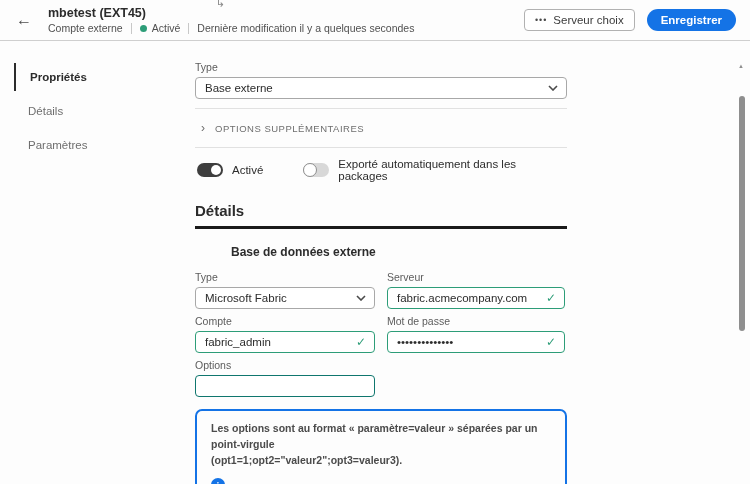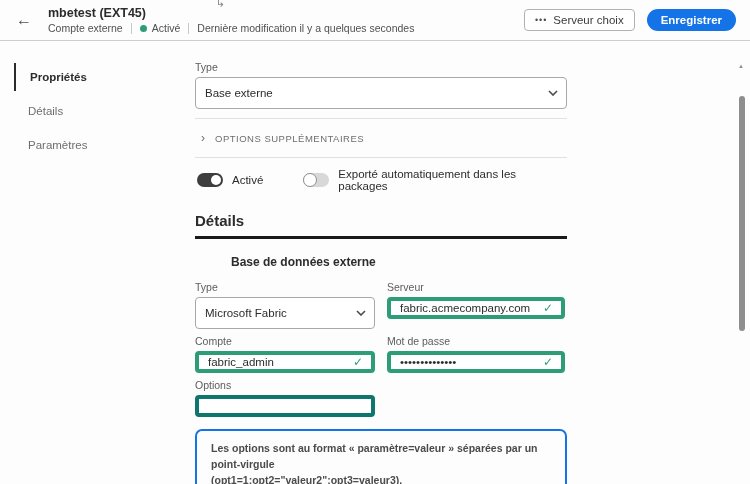--- a/index.html
+++ b/index.html
@@ -26,25 +26,25 @@
                  font-size:11.5px; font-weight:bold; padding:5px 14px; cursor:pointer; }
   .cursor-artifact { position:absolute; left:216px; top:-3px; color:#8a8a8a; font-size:11px; }
   
   .body { display:flex; height:443px; position:relative; }
   .sidebar { width:185px; padding-top:22px; flex-shrink:0; }
   .side-item { font-size:11.5px; color:#6e6e6e; padding:8px 0 8px 14px; margin:0 0 6px 14px; cursor:pointer; }
   .side-item.active { color:#2c2c2c; font-weight:bold; border-left:2px solid #2c2c2c; }
   .content { width:372px; margin-left:10px; padding-top:20px; }
   
   .f-label { font-size:10.5px; color:#5c5c5c; margin-bottom:4px; }
-  .selectbox { height:32px; border:1px solid #a8a8a8; border-radius:4px; background:#fff;
+  .selectbox { height:22px; border:1px solid #a8a8a8; border-radius:4px; background:#fff;
                display:flex; align-items:center; justify-content:space-between;
                padding:0 8px 0 9px; font-size:11.5px; color:#2c2c2c; cursor:pointer; }
   .chev svg { display:block; }
-  .inputbox { height:22px; border:4px solid #0f766e; border-radius:4px; background:#fff;
+  .inputbox { height:22px; border:1px solid #0f766e; border-radius:4px; background:#fff;
               display:flex; align-items:center; justify-content:space-between;
               padding:0 8px 0 9px; font-size:11.5px; color:#2c2c2c; }
   .inputbox.valid { border-color:#2D9D78; }
   .inputbox input { border:none; outline:none; font:inherit; color:inherit; width:100%; background:transparent; }
   .check { color:#2D9D78; font-size:12px; font-weight:bold; margin-left:6px; }
   .hr { border-top:1px solid #e1e1e1; margin:9px 0; }
   .opt-row { display:flex; align-items:center; gap:10px; padding:3px 0 3px 6px; cursor:pointer; }
   .opt-chev { color:#6e6e6e; font-size:12px; }
   .opt-label { font-size:9.5px; letter-spacing:0.5px; color:#6e6e6e; }
   

